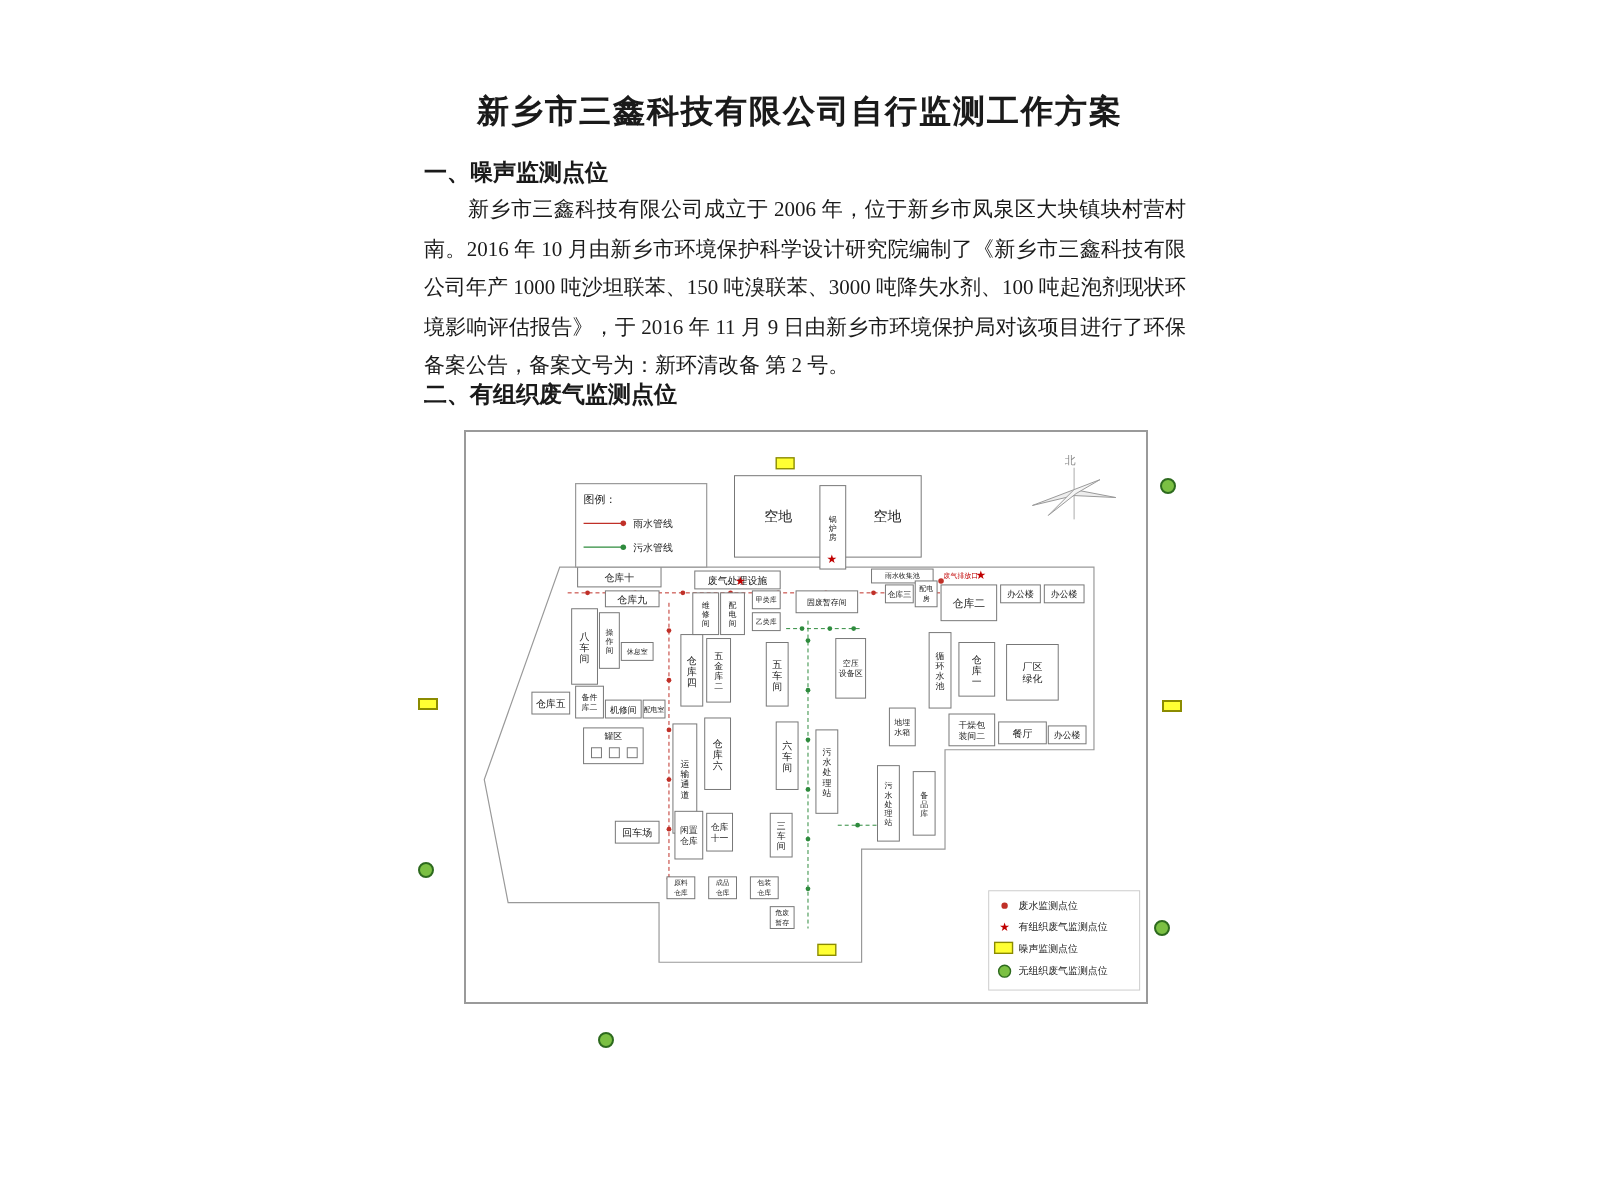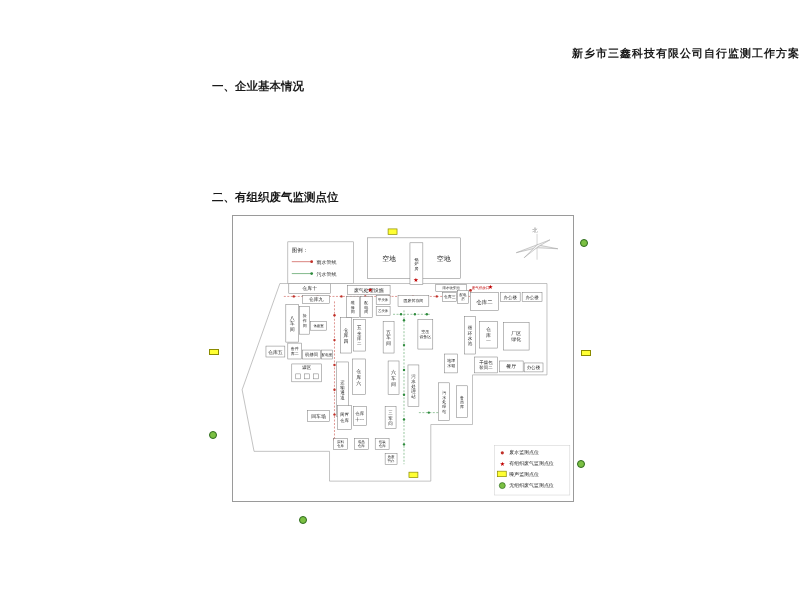--- a/index.html
+++ b/index.html
@@ -1,37 +1,38 @@
 <!DOCTYPE html>
 <html><head>
 <meta charset="utf-8">
 <style>
   html,body{margin:0;padding:0;}
   .page{position:relative;width:800px;height:600px;background:#ffffff;overflow:hidden;
         font-family:"Liberation Serif","DejaVu Serif",serif;color:#1a1a1a;}
-  .doc-title{position:absolute;top:46px;left:0;width:800px;text-align:right;
-             font-size:11px;font-weight:bold;letter-spacing:1px;}
+  .doc-title{position:absolute;top:46px;left:0;width:800px;text-align:center;
+             font-size:16px;font-weight:bold;letter-spacing:1px;}
   .sec-heading{position:absolute;left:212px;font-size:11.5px;font-weight:bold;}
   .sec1{top:79px;}
   .sec2{top:190px;}
   .body-par{position:absolute;left:212px;top:96px;width:381px;font-size:10.5px;
             line-height:19.5px;text-align:justify;text-indent:22px;}
   .diagram-frame{position:absolute;left:232px;top:215px;width:340px;height:285px;
                  border:1px solid #9a9a9a;background:#fff;}
   svg text{font-family:"Liberation Sans","DejaVu Sans",sans-serif;}
   .om{position:absolute;box-sizing:border-box;}
   .om-noise{width:10px;height:6px;background:#ffff33;border:1px solid #8b8b00;}
   .om-gas{width:8px;height:8px;border-radius:50%;background:#7bc043;border:1px solid #2d6a1e;}
 </style>
 </head>
 <body>
 
 <div class="page">
   <div class="doc-title">新乡市三鑫科技有限公司自行监测工作方案</div>
-  <div class="sec-heading sec1">一、企业基本情况</div>
+  <div class="sec-heading sec1">一、噪声监测点位</div>
+  <div class="body-par">新乡市三鑫科技有限公司成立于 2006 年，位于新乡市凤泉区大块镇块村营村南。2016 年 10 月由新乡市环境保护科学设计研究院编制了《新乡市三鑫科技有限公司年产 1000 吨沙坦联苯、150 吨溴联苯、3000 吨降失水剂、100 吨起泡剂现状环境影响评估报告》，于 2016 年 11 月 9 日由新乡市环境保护局对该项目进行了环保备案公告，备案文号为：新环清改备 第 2 号。</div>
   <div class="sec-heading sec2">二、有组织废气监测点位</div>
   <div class="diagram-frame">
     <svg id="plan" viewBox="0 0 340 285" width="340" height="283">
         <polygon points="46,68 315,68 315,160 240,160 240,210 198,210 198,267 96,267 96,237 20,237 8,175" fill="none" stroke="#999" stroke-width="0.6"></polygon>
         <g>
           <polyline points="50,81 238,81" fill="none" stroke="#c03028" stroke-width="0.5" stroke-dasharray="2,1.5"></polyline>
           <circle cx="60" cy="81" r="1.2" fill="#c03028"></circle>
           <circle cx="84" cy="81" r="1.2" fill="#c03028"></circle>
           <circle cx="108" cy="81" r="1.2" fill="#c03028"></circle>
           <circle cx="132" cy="81" r="1.2" fill="#c03028"></circle>

